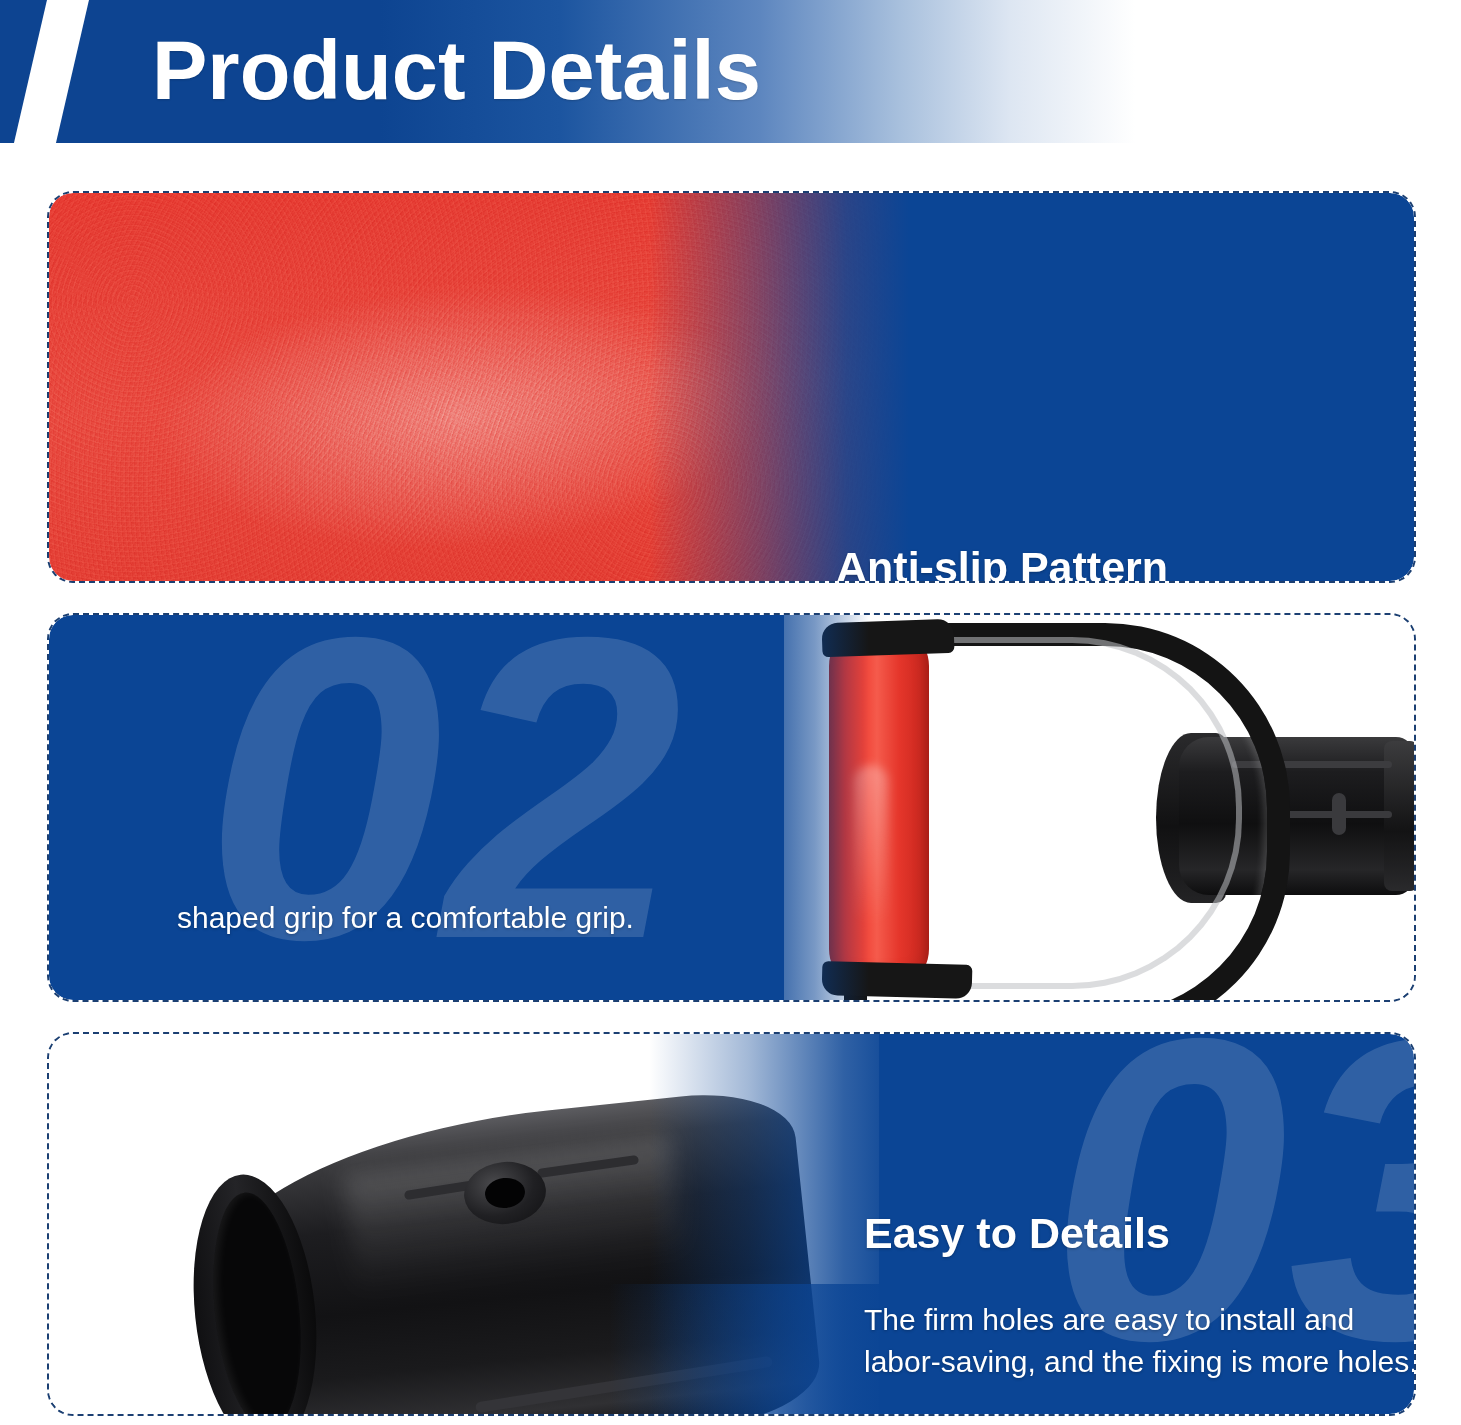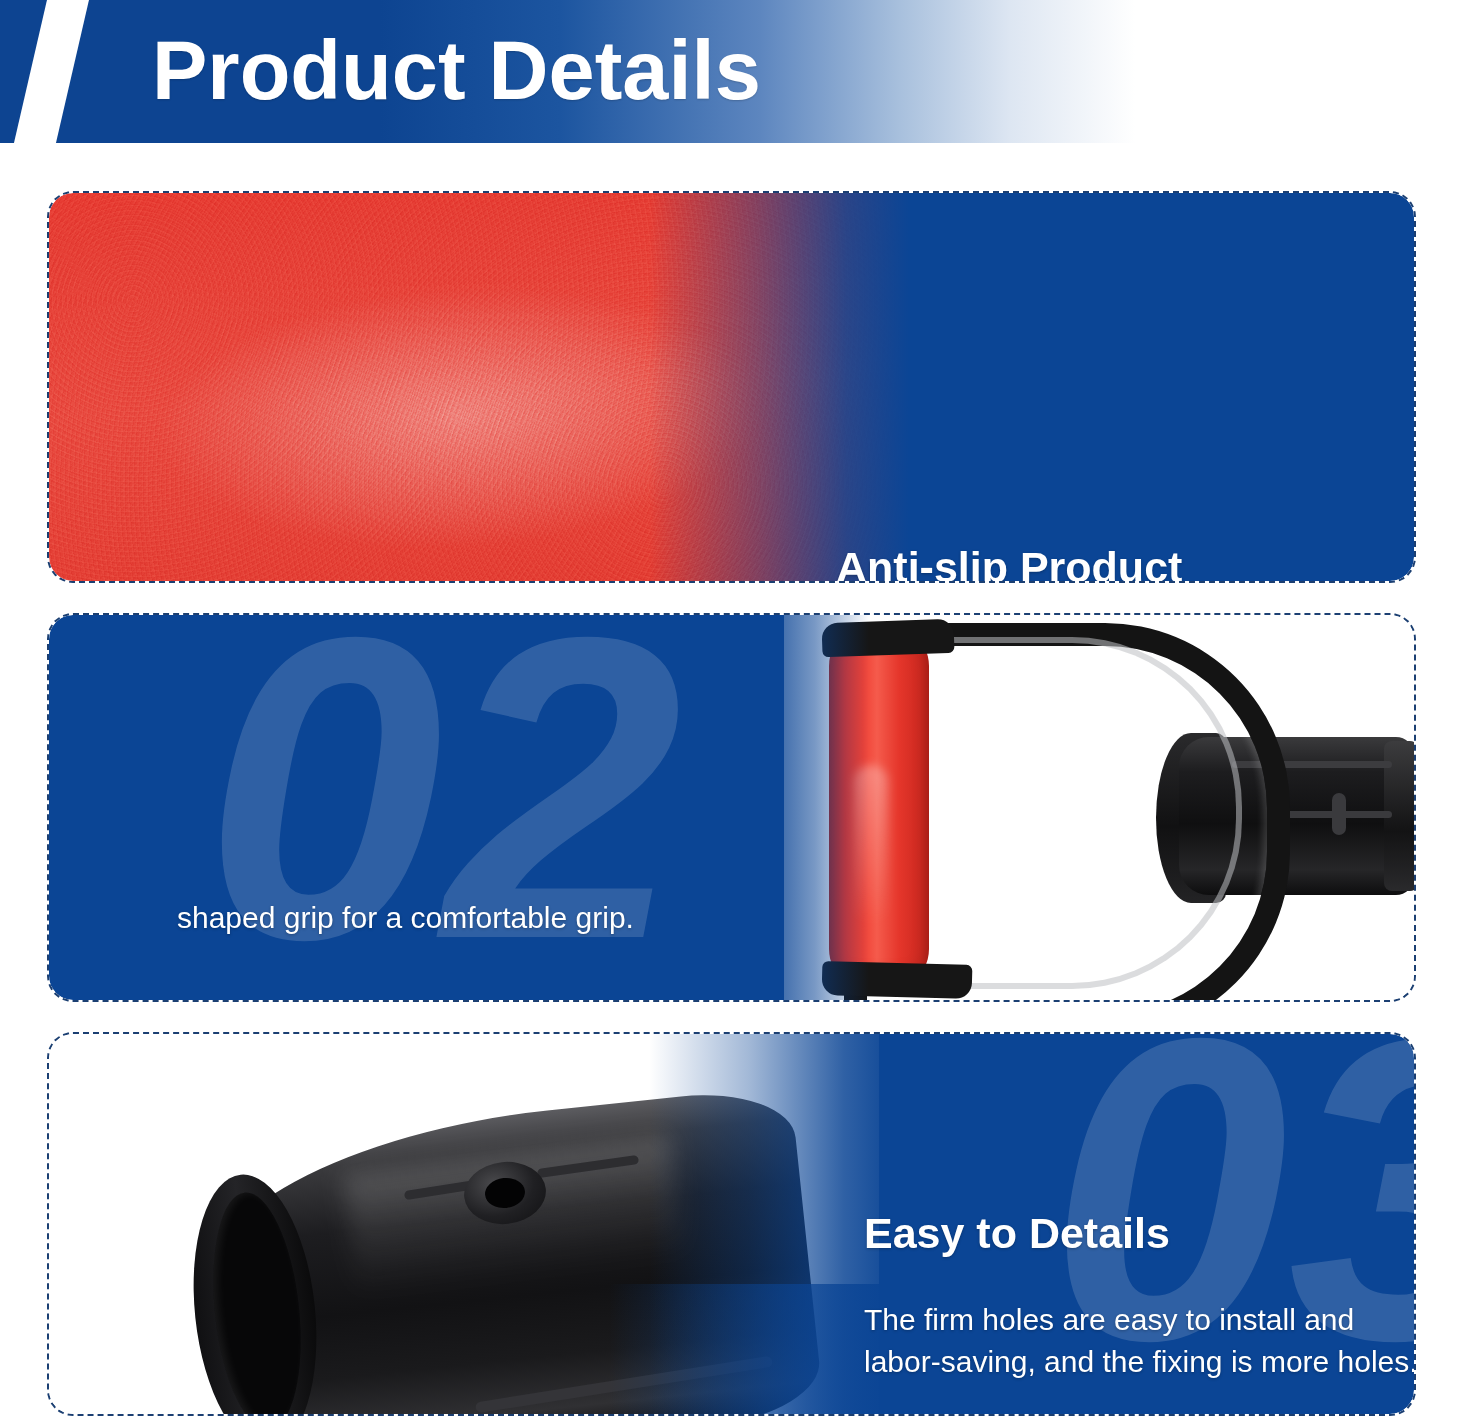--- a/index.html
+++ b/index.html
@@ -353,21 +353,21 @@
       <div class="red-handle">
         <div class="red-texture"></div>
       </div>
     </div>
 
     <div class="blue-fill" style="left:860px; right:0;"></div>
     <div class="blue-fade" style="left:600px;
         background:linear-gradient(to right, rgba(11,69,149,0) 0%, rgba(11,69,149,0.45) 42%, rgba(11,69,149,0.86) 76%, rgba(11,69,149,1) 100%);"></div>
 
 
-    <div class="headline" style="left:787px; top:348px;">Anti-slip Product</div>
+    <div class="headline" style="left:787px; top:348px;">Anti-slip Pattern</div>
 
   </div>
 </div>
 
 <div class="card card-2">
   <div class="card-inner">
 
     <div class="blue-fill" style="left:0; width:980px;"></div>
     <div class="blue-fade" style="left:940px; width:300px;
         background:linear-gradient(to right, rgba(11,69,149,1) 0%, rgba(11,69,149,0.75) 38%, rgba(11,69,149,0.18) 76%, rgba(11,69,149,0) 100%);"></div>

